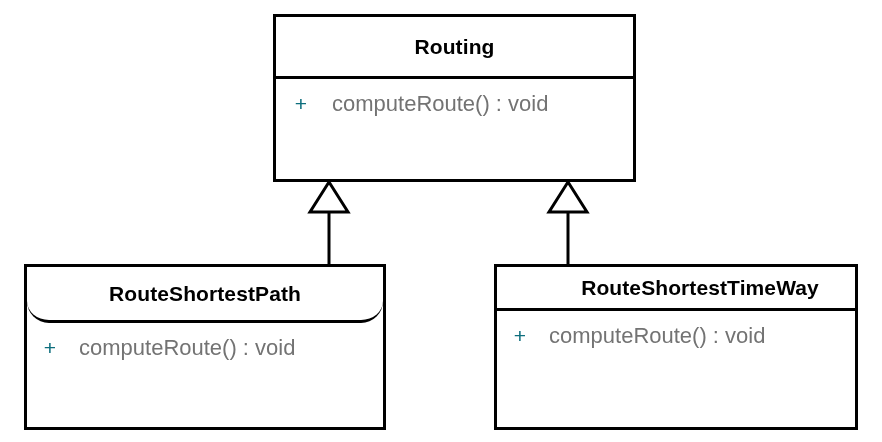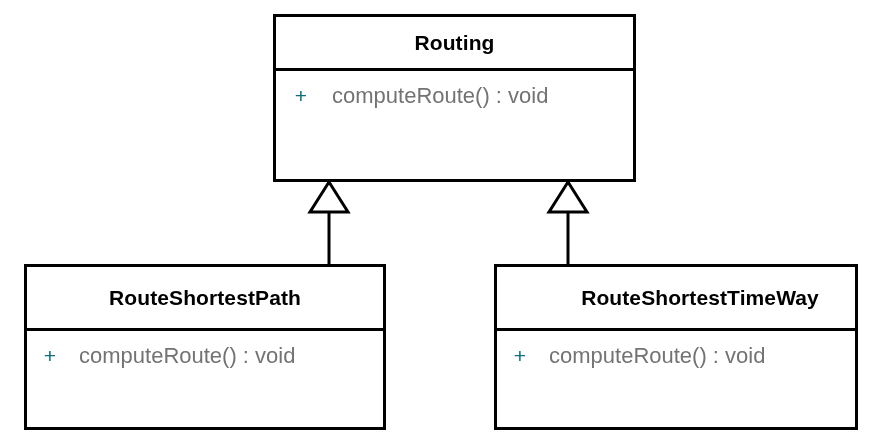--- a/index.html
+++ b/index.html
@@ -70,45 +70,45 @@
     color: #737373;
   }
 
   
   #class-routing {
     left: 273px;
     top: 14px;
     width: 363px;
     height: 168px;
   }
-  #class-routing .uml-class-header { height: 54px; }
+  #class-routing .uml-class-header { height: 62px; }
   #class-routing .uml-class-name { font-size: 21px; }
   #class-routing .uml-member-row { padding-left: 12px; }
   #class-routing .uml-visibility { width: 26px; font-size: 21px; }
   #class-routing .uml-member-signature { font-size: 22px; margin-left: 18px; }
 
   #class-routeshortestpath {
     left: 24px;
     top: 264px;
     width: 362px;
     height: 166px;
   }
-  #class-routeshortestpath .uml-class-header { height: 64px; }
+  #class-routeshortestpath .uml-class-header { height: 56px; border-radius: 22px; }
   #class-routeshortestpath .uml-class-name { font-size: 21px; }
   #class-routeshortestpath .uml-member-row { padding-left: 10px; }
   #class-routeshortestpath .uml-visibility { width: 26px; font-size: 21px; }
   #class-routeshortestpath .uml-member-signature { font-size: 22px; margin-left: 16px; }
 
   #class-routeshortesttimeway {
     left: 494px;
     top: 264px;
     width: 364px;
     height: 166px;
   }
-  #class-routeshortesttimeway .uml-class-header { height: 64px; padding-left: 48px; }
+  #class-routeshortesttimeway .uml-class-header { height: 44px; padding-left: 48px; }
   #class-routeshortesttimeway .uml-class-name { font-size: 21px; }
   #class-routeshortesttimeway .uml-member-row { padding-left: 10px; }
   #class-routeshortesttimeway .uml-visibility { width: 26px; font-size: 21px; }
   #class-routeshortesttimeway .uml-member-signature { font-size: 22px; margin-left: 16px; }
 
   
   .generalization {
     position: absolute;
     top: 0;
     left: 0;

